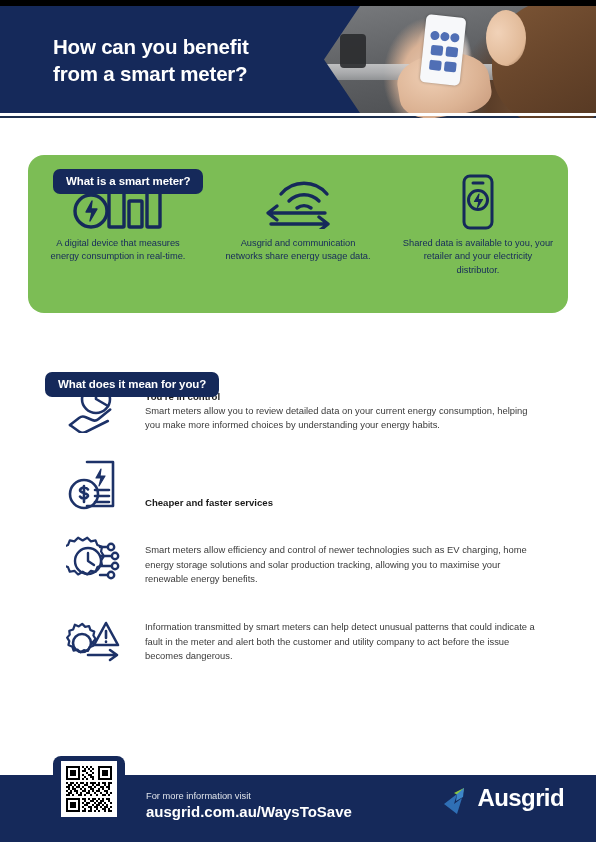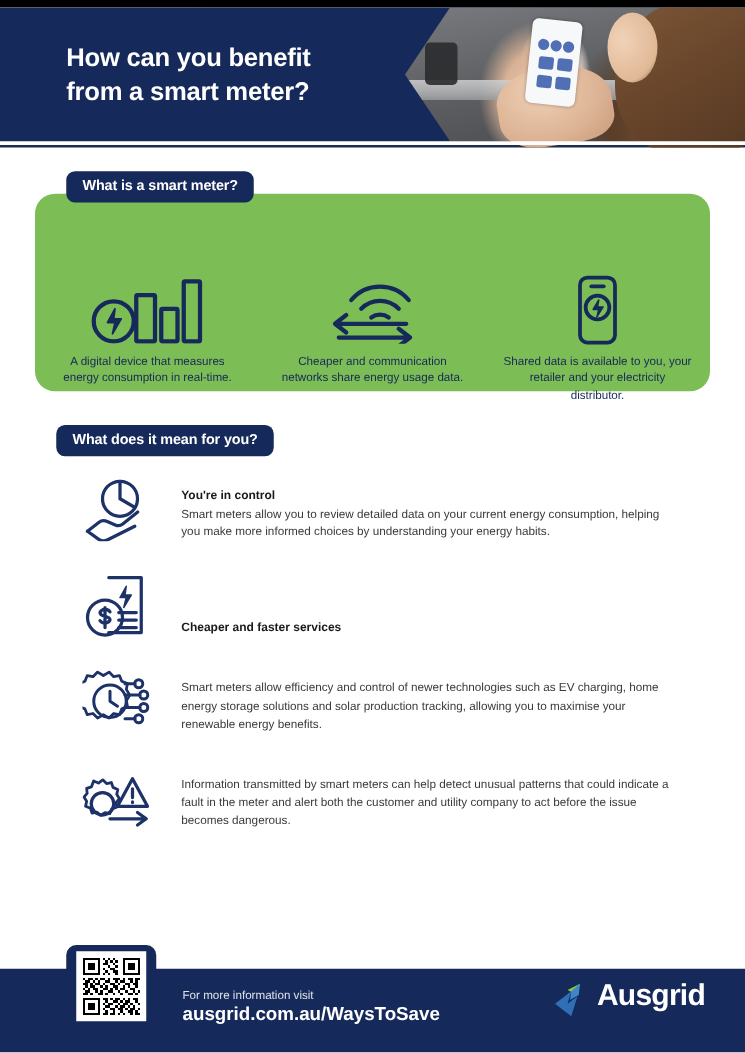--- a/index.html
+++ b/index.html
@@ -138,38 +138,38 @@
     position: absolute;
     background: #15295a;
     color: #ffffff;
     border-radius: 7px;
     font-size: 11.5px;
     font-weight: bold;
     letter-spacing: -0.1px;
     padding: 6px 13px 7px 13px;
     z-index: 5;
     white-space: nowrap;
+    margin-top: 32px;
   }
   .pill-smartmeter { left: 53px; top: 137px; }
   .pill-meanforyou { left: 45px; top: 340px; }
 
   
   .green-panel {
     position: absolute;
     left: 28px; top: 155px;
     width: 540px; height: 158px;
     background: #7cbd55;
     border-radius: 16px;
   }
   .green-cols {
     position: absolute;
     left: 0; top: 0;
     width: 540px; height: 158px;
     display: flex;
-    margin-top: 46px;
   }
   .green-col {
     flex: 1 1 0;
     display: flex;
     flex-direction: column;
     align-items: center;
     padding-top: 18px;
   }
   .green-icon {
     height: 58px;
@@ -334,21 +334,21 @@
     <div class="green-col">
       <div class="green-icon">
         <svg width="86" height="54" viewBox="0 0 86 54" fill="none" stroke="#15295a" stroke-width="3.4" stroke-linecap="round" stroke-linejoin="round">
           <path d="M26 19 A30 30 0 0 1 72 19"></path>
           <path d="M34 26 A21 21 0 0 1 64 26"></path>
           <path d="M42 33 A12 12 0 0 1 56 33"></path>
           <path d="M70 38 H14 M22 31 L13 38 L22 45"></path>
           <path d="M16 49 H72 M64 42 L73 49 L64 56"></path>
         </svg>
       </div>
-      <div class="green-caption">Cheaper and communication networks share energy usage data.</div>
+      <div class="green-caption">Ausgrid and communication networks share energy usage data.</div>
     </div>
 
     <div class="green-col">
       <div class="green-icon">
         <svg width="46" height="58" viewBox="0 0 46 58" fill="none" stroke="#15295a" stroke-width="3" stroke-linecap="round" stroke-linejoin="round">
           <rect x="9" y="3" width="28" height="52" rx="6"></rect>
           <path d="M18 10 H28"></path>
           <circle cx="23" cy="27" r="9.5"></circle>
           <path d="M24 21 l-4.5 7.5 h4.5 l-1.5 6 5 -8 h-4.5 z" fill="#15295a" stroke-width="1.2"></path>
         </svg>

